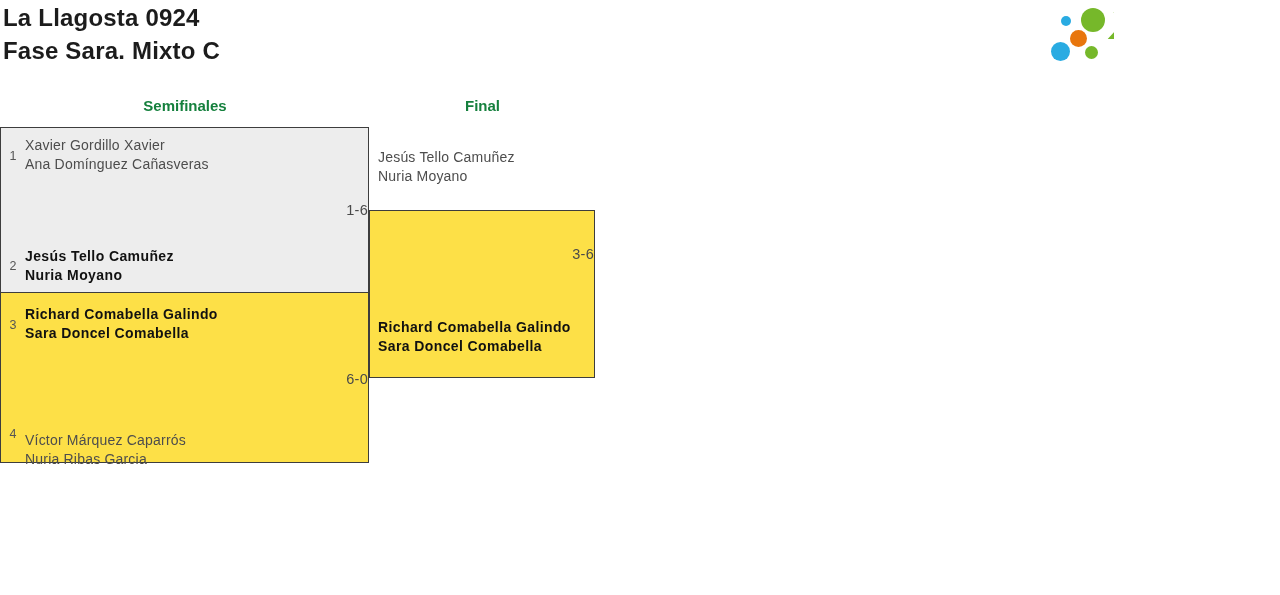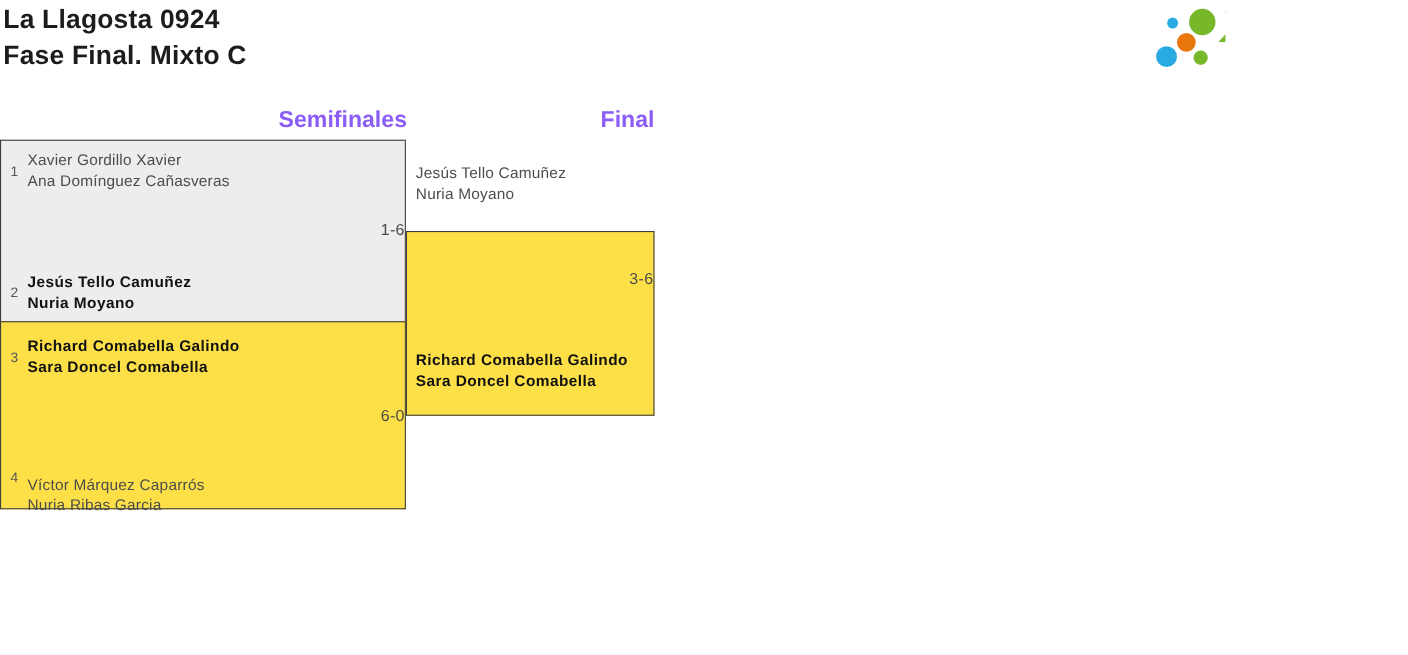--- a/index.html
+++ b/index.html
@@ -50,24 +50,24 @@
     font-size: 52px;
     font-weight: 700;
     letter-spacing: -3px;
     color: #76b82a;
   }
 
   
   .round-label {
     position: absolute;
     top: 97px;
-    text-align: right;
-    font-size: 21px;
-    font-weight: 700;
-    color: #8b5cf6;
+    text-align: center;
+    font-size: 15px;
+    font-weight: 700;
+    color: #15803d;
   }
   .round-label.semis { left: 0; width: 370px; }
   .round-label.final { left: 370px; width: 225px; }
 
   .match-box {
     position: absolute;
     border: 1px solid #3d3d3d;
     background: #fde047;
   }
   .match-box.sf1 { left: 0; top: 127px; width: 369px; height: 166px; background: #ededed; }
@@ -143,21 +143,21 @@
     white-space: nowrap;
   }
 </style>
 </head>
 <body>
 
 <div class="page">
 
   <div class="page-title">
     <div>La Llagosta 0924</div>
-    <div>Fase Final. Mixto C</div>
+    <div>Fase Sara. Mixto C</div>
   </div>
 
   <div class="logo">
     <span class="dot dot-blue-small"></span>
     <span class="dot dot-green-large"></span>
     <span class="dot dot-orange"></span>
     <span class="dot dot-blue-large"></span>
     <span class="dot dot-green-small"></span>
     <span class="logo-text">xporty</span>
   </div>

